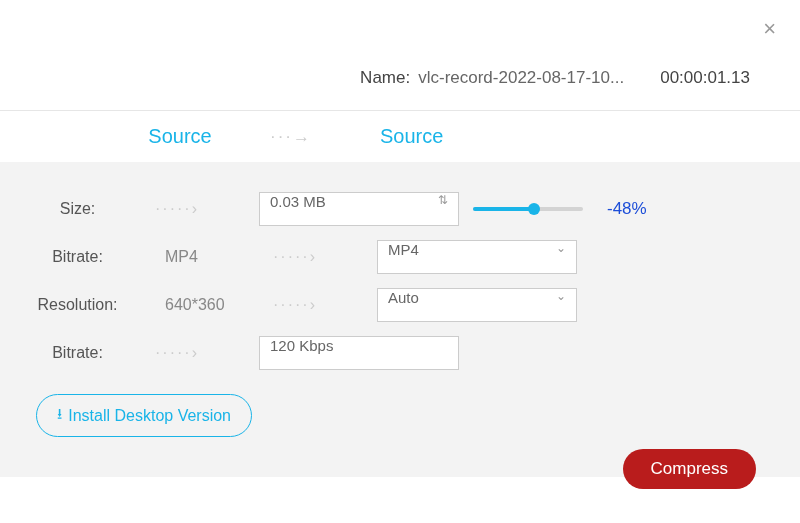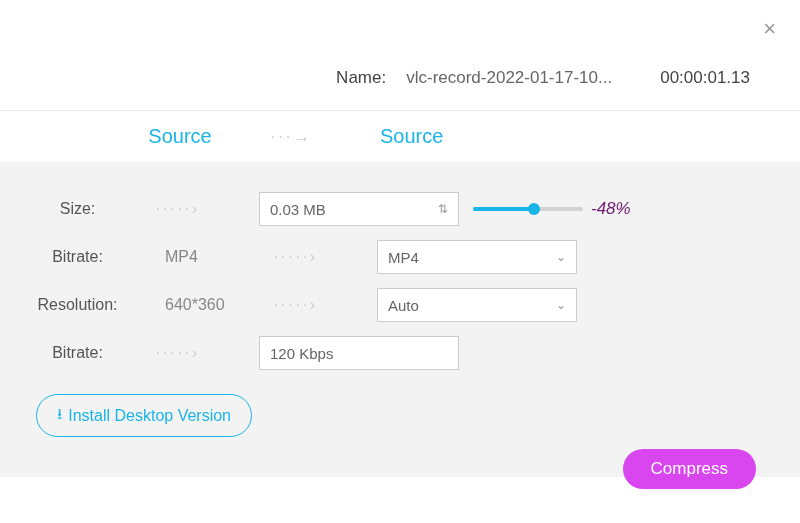--- a/index.html
+++ b/index.html
@@ -23,21 +23,21 @@
     cursor: pointer;
     line-height: 1;
     background: none;
     border: none;
     padding: 0;
   }
 
   .name-row {
     display: flex;
     align-items: center;
-    gap: 20px;
+    gap: 8px;
     padding: 68px 50px 22px 0;
     justify-content: flex-end;
     font-size: 17px;
     color: #666;
   }
   .name-label { color:#444; }
   .name-value { color:#666; min-width: 210px; }
   .name-duration { color:#444; padding-left: 24px; }
 
   .divider {
@@ -92,21 +92,20 @@
     color: #ccc;
     font-size: 16px;
     letter-spacing: 2px;
   }
   .out-control {
     width: 200px;
     height: 34px;
     background: #fff;
     border: 1px solid #ccc;
     display: flex;
-    align-items: center;
     justify-content: space-between;
     padding: 0 10px;
     color: #666;
     font-size: 15px;
     gap: 36px;
   }
   .out-control .caret {
     color: #999;
     font-size: 12px;
   }
@@ -136,24 +135,23 @@
     position: absolute;
     top: 50%;
     left: 55%;
     transform: translate(-50%, -50%);
     width: 12px;
     height: 12px;
     background: #19b4e8;
     border-radius: 50%;
   }
   .percent {
-    margin-left: 8px;
-    color: #701a75;
-    font-size: 17px;
-    font-style: italic;
+    margin-left: 24px;
+    color: #1d4ed8;
+    font-size: 17px;
   }
 
   .install-btn {
     display: inline-flex;
     align-items: center;
     gap: 6px;
     margin: 10px 0 0 36px;
     padding: 8px 20px;
     border: 1px solid #19b4e8;
     border-radius: 22px;
@@ -161,39 +159,39 @@
     background: transparent;
     font-size: 16px;
     cursor: pointer;
   }
   .install-btn .dl-icon { font-size: 15px; }
 
   .compress-btn {
     position: absolute;
     right: 44px;
     bottom: 34px;
-    background: #d946ef;
+    background: #b91c1c;
     color: #fff;
     border: none;
     border-radius: 22px;
     padding: 10px 28px;
     font-size: 17px;
     cursor: pointer;
   }
 </style>
 </head>
 <body>
 
 <button class="close-btn">
   <span>×</span>
 </button>
 
 <div class="name-row">
   <span class="name-label">Name:</span>
-  <span class="name-value">vlc-record-2022-01-17-10...</span>
+  <span class="name-value">vlc-record-2022-08-17-10...</span>
   <span class="name-duration">00:00:01.13</span>
 </div>
 
 <hr class="divider">
 
 <div class="section-headers">
   <span class="source-h">Source</span>
   <span class="arrow-h">···→</span>
   <span class="output-h">Source</span>
 </div>

